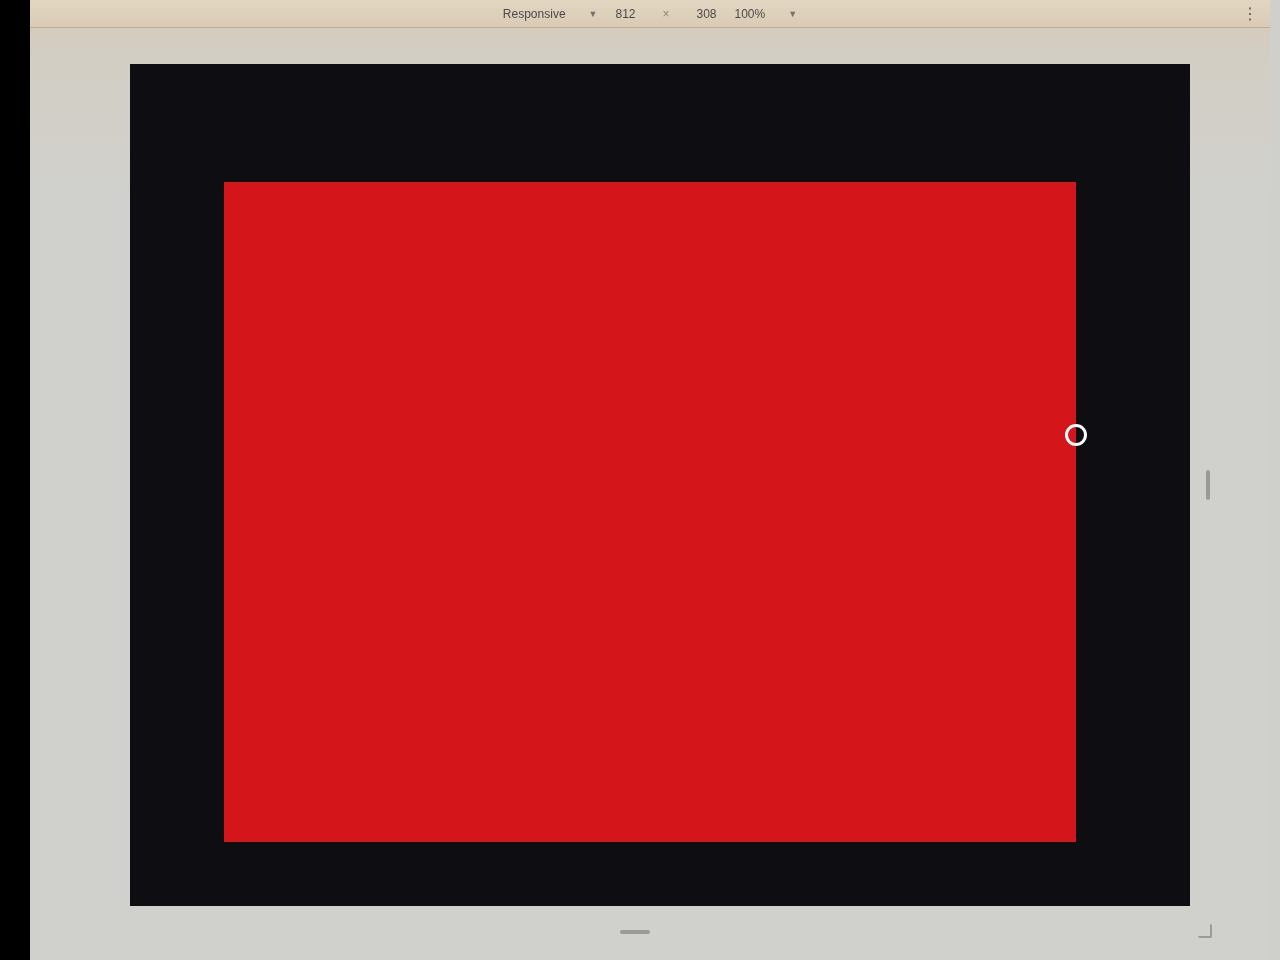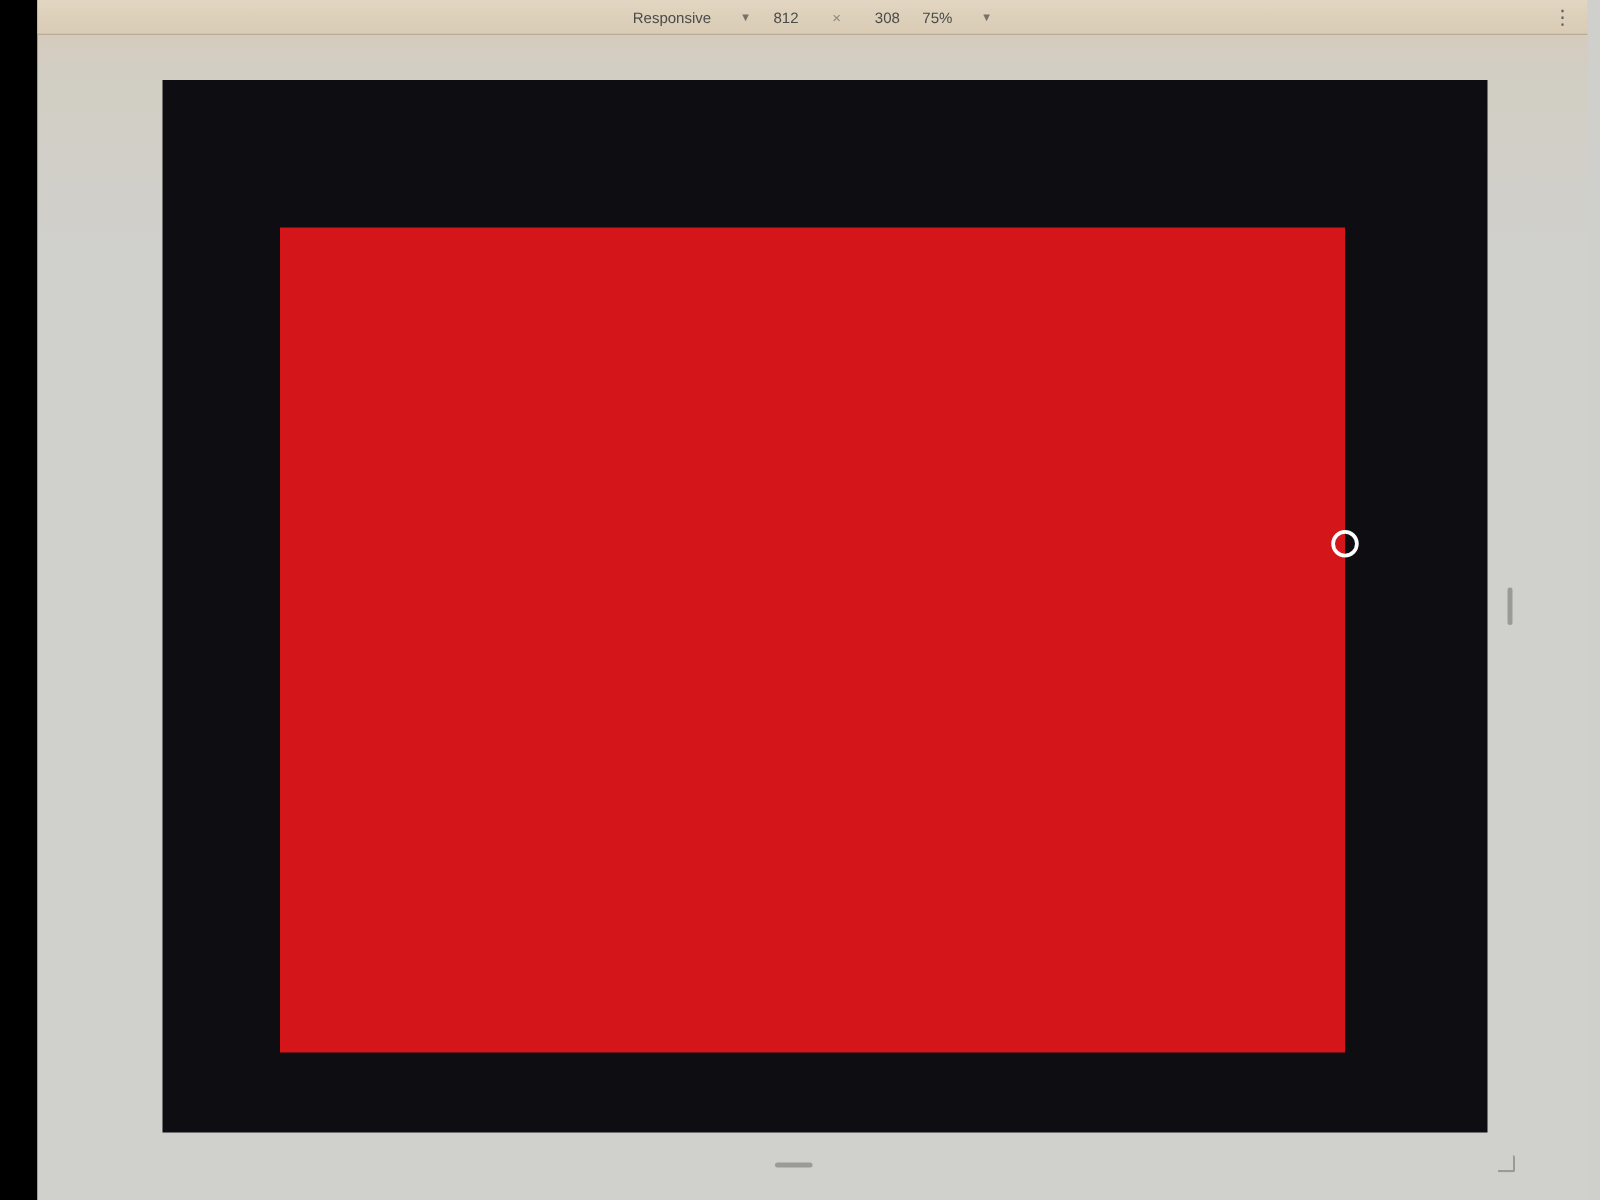--- a/index.html
+++ b/index.html
@@ -130,21 +130,21 @@
     <div class="grp">
       <span>Responsive</span>
       <span class="caret">▼</span>
     </div>
     <div class="grp">
       <span class="dim">812</span>
       <span class="dimsep">×</span>
       <span class="dim">308</span>
     </div>
     <div class="grp">
-      <span>75%</span>
+      <span>100%</span>
       <span class="caret">▼</span>
     </div>
     <div class="rdm-more">⋮</div>
   </div>
 
   <div class="device-frame">
     <div class="page-surface"></div>
     <div class="resize-ring" style="left:935px; top:360px;"></div>
   </div>
 

